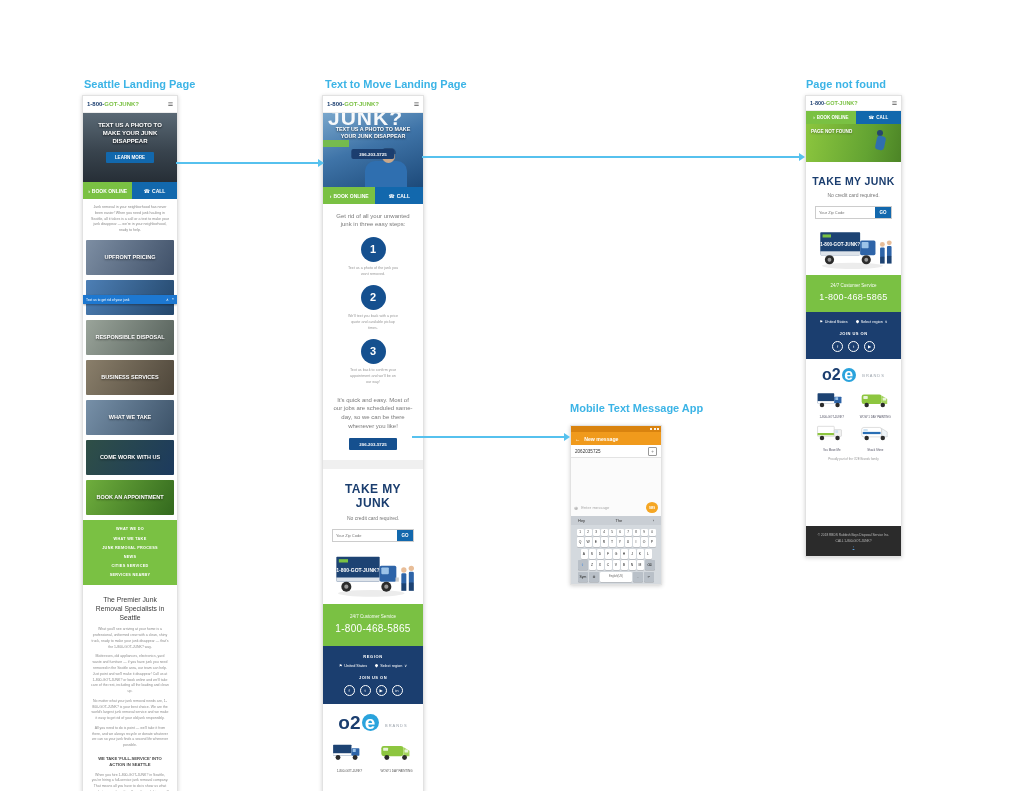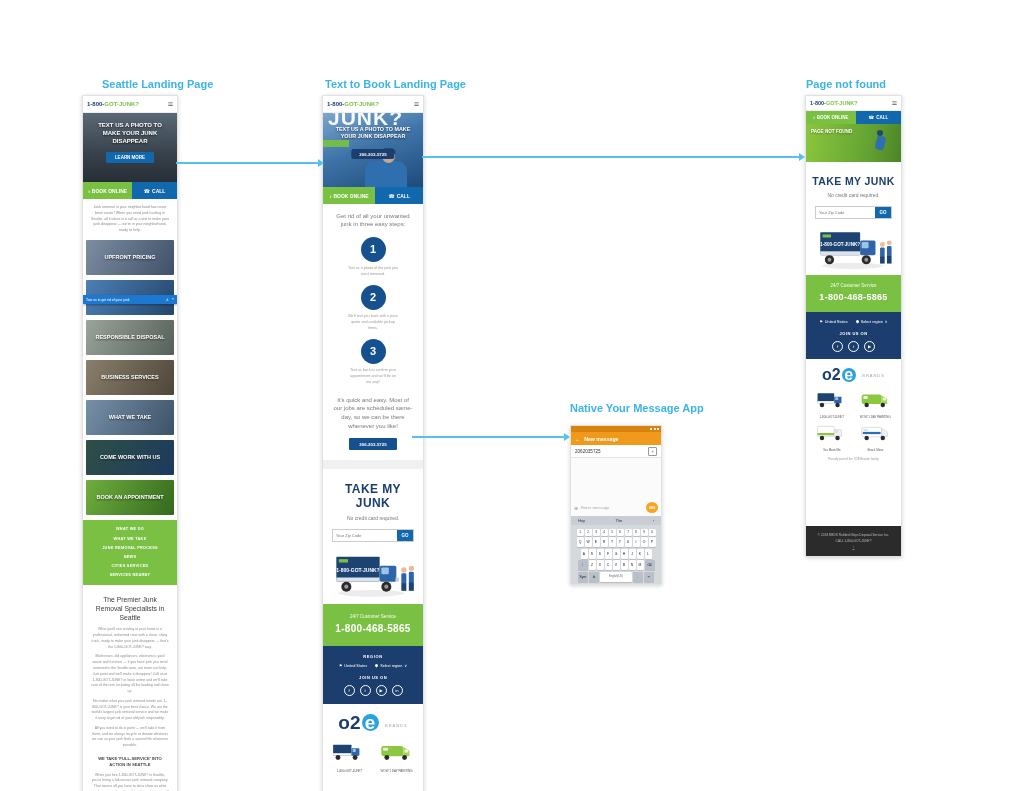--- a/index.html
+++ b/index.html
@@ -1,20 +1,20 @@
 <!DOCTYPE html>
 <html><head>
 <meta charset="utf-8">
 <style>
   html,body{margin:0;padding:0;background:#fff;}
   .canvas{position:relative;width:1024px;height:791px;overflow:hidden;background:#fff;
           font-family:"Liberation Sans","DejaVu Sans",sans-serif;}
   .page-title{position:absolute;left:30px;top:24px;font-size:29px;font-weight:400;color:#3cb4e6;letter-spacing:.5px;}
   .col-label{position:absolute;font-size:11px;font-weight:600;color:#3cb4e6;}
-  .lbl-seattle{left:84px;top:78px;margin-left:18px;}
+  .lbl-seattle{left:84px;top:78px;}
   .lbl-ttb{left:325px;top:78px;}
   .lbl-native{left:570px;top:402px;}
   .lbl-nf{left:806px;top:78px;}
 
   .arrow{position:absolute;height:2px;background:#56c1ee;z-index:6;}
   .arrow::after{content:'';position:absolute;right:-2px;top:-3px;width:0;height:0;
     border-left:6px solid #56c1ee;border-top:4px solid transparent;border-bottom:4px solid transparent;}
   .a1{left:176px;top:162px;width:146px;}
   .a2{left:422px;top:156px;width:381px;}
   .a3{left:412px;top:436px;width:156px;}
@@ -35,21 +35,21 @@
   .cta-call{flex:1;background:#1268ad;color:#fff;font-size:5px;font-weight:700;display:flex;align-items:center;justify-content:center;gap:2px;}
   .tmj{text-align:center;padding:13px 6px 4px;background:#fff;flex:none;}
   .tmj-title{font-size:12px;font-weight:800;color:#1b3e6f;letter-spacing:.4px;}
   .tmj-sub{font-size:5px;color:#777;margin-top:5px;}
   .zip-row{display:flex;margin:8px 3px 0;height:11px;border:1px solid #ccc;background:#fff;}
   .zip-input{flex:1;border:0;outline:0;font-size:4px;color:#666;padding:0 0 0 3px;min-width:0;font-family:inherit;}
   .go-btn{width:16px;background:#1268ad;color:#fff;font-size:4.5px;font-weight:700;display:flex;align-items:center;justify-content:center;border:0;}
   .truck-area{background:#fff;display:flex;align-items:center;justify-content:center;flex:none;}
   .service{background:#7ac143;color:#fff;text-align:center;padding:10px 4px 12px;flex:none;}
   .service-sub{font-size:4.5px;opacity:.95;}
-  .service-phone{font-size:10px;font-weight:700;margin-top:4px;letter-spacing:.3px;}
+  .service-phone{font-size:10px;font-weight:400;margin-top:4px;letter-spacing:.3px;}
   .navy-footer{background:#1b3e6f;color:#fff;text-align:center;padding:8px 4px;flex:none;}
   .region-label{font-size:4px;font-weight:700;letter-spacing:.6px;}
   .region-row{display:flex;justify-content:center;gap:8px;font-size:3.8px;margin-top:4px;align-items:center;}
   .region-item{display:flex;align-items:center;gap:2px;}
   .pin{width:3px;height:3px;background:#fff;border-radius:50% 50% 50% 0;transform:rotate(-45deg);display:inline-block;}
   .join{font-size:4px;font-weight:700;margin-top:7px;letter-spacing:.5px;}
   .socials{display:flex;justify-content:center;gap:5px;margin-top:5px;}
   .soc{width:9px;height:9px;border:1px solid #fff;border-radius:50%;font-size:4.2px;display:flex;align-items:center;justify-content:center;}
   .brands{text-align:center;padding:9px 4px 5px;background:#fff;flex:none;}
   .o2e{font-size:19px;font-weight:800;color:#1b3e6f;line-height:1;display:inline-flex;align-items:center;}
@@ -136,22 +136,22 @@
   .dark-footer{background:#2b2b2b;color:#bcbcbc;text-align:center;padding:6px 3px 5px;font-size:3.2px;line-height:1.9;margin-top:auto;flex:none;}
   .top-link{color:#5aa0e0;text-decoration:underline;font-size:3.5px;}
 </style>
 </head>
 <body>
 
 <div class="canvas">
 
 
   <div class="col-label lbl-seattle">Seattle Landing Page</div>
-  <div class="col-label lbl-ttb">Text to Book Landing Page</div>
-  <div class="col-label lbl-native">Native Your Message App</div>
+  <div class="col-label lbl-ttb">Text to Move Landing Page</div>
+  <div class="col-label lbl-native">Mobile Text Message App</div>
   <div class="col-label lbl-nf">Page not found</div>
 
   <div class="arrow a1"></div>
   <div class="arrow a2"></div>
   <div class="arrow a3"></div>
 
   <div class="phone" id="s-phone">
     <div class="site-header">
       <span class="logo"><span>1-800-</span><span class="grn">GOT-JUNK?</span></span>
       <span class="menu-icon">≡</span>

